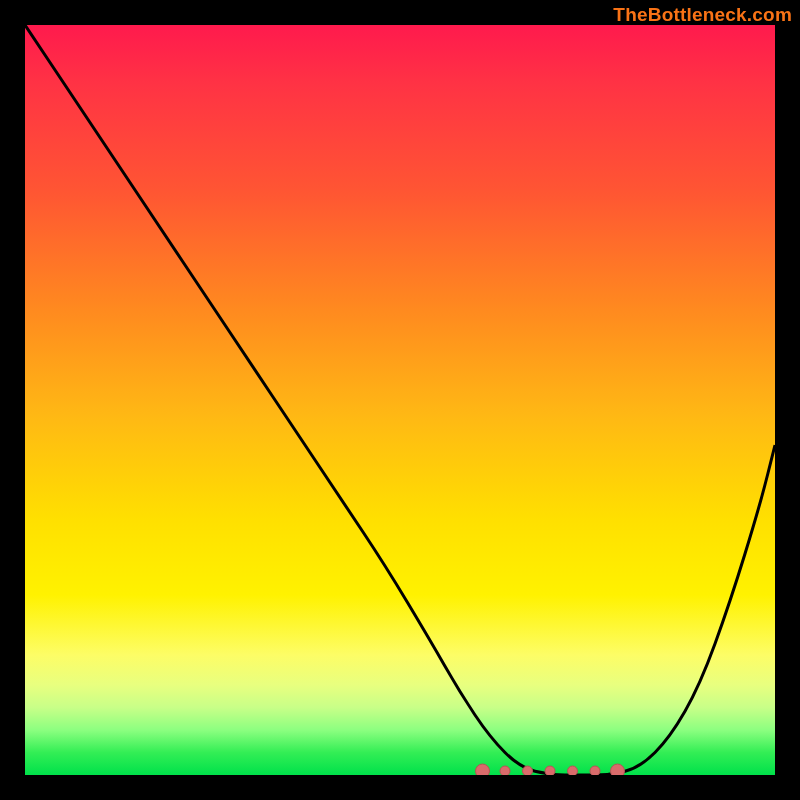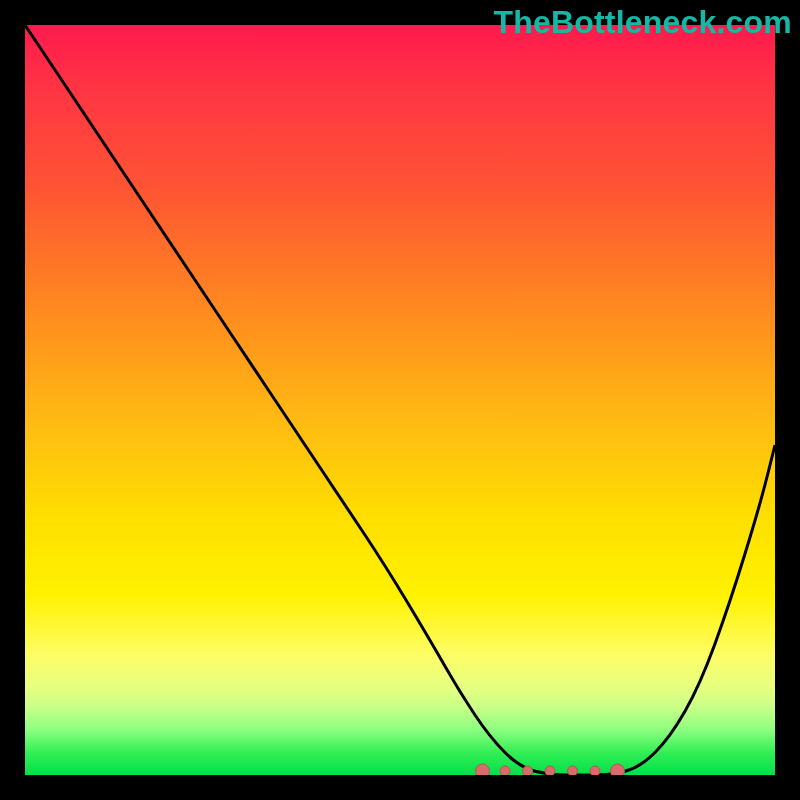--- a/index.html
+++ b/index.html
@@ -38,22 +38,22 @@
       #c8ff88 91%,
       #8cff80 94%,
       #33ee55 97%,
       #00e14a 100%
     );
   }
   .watermark {
     position: absolute;
     top: 4px;
     right: 8px;
-    color: #14b8a6;
-    font-size: 32px;
+    color: #f97316;
+    font-size: 19px;
     font-weight: 600;
     letter-spacing: 0.2px;
     z-index: 5;
     text-shadow: 0 0 0 rgba(0,0,0,0);
   }
   svg.curve {
     position: absolute;
     left: 0;
     top: 0;
     width: 750px;

